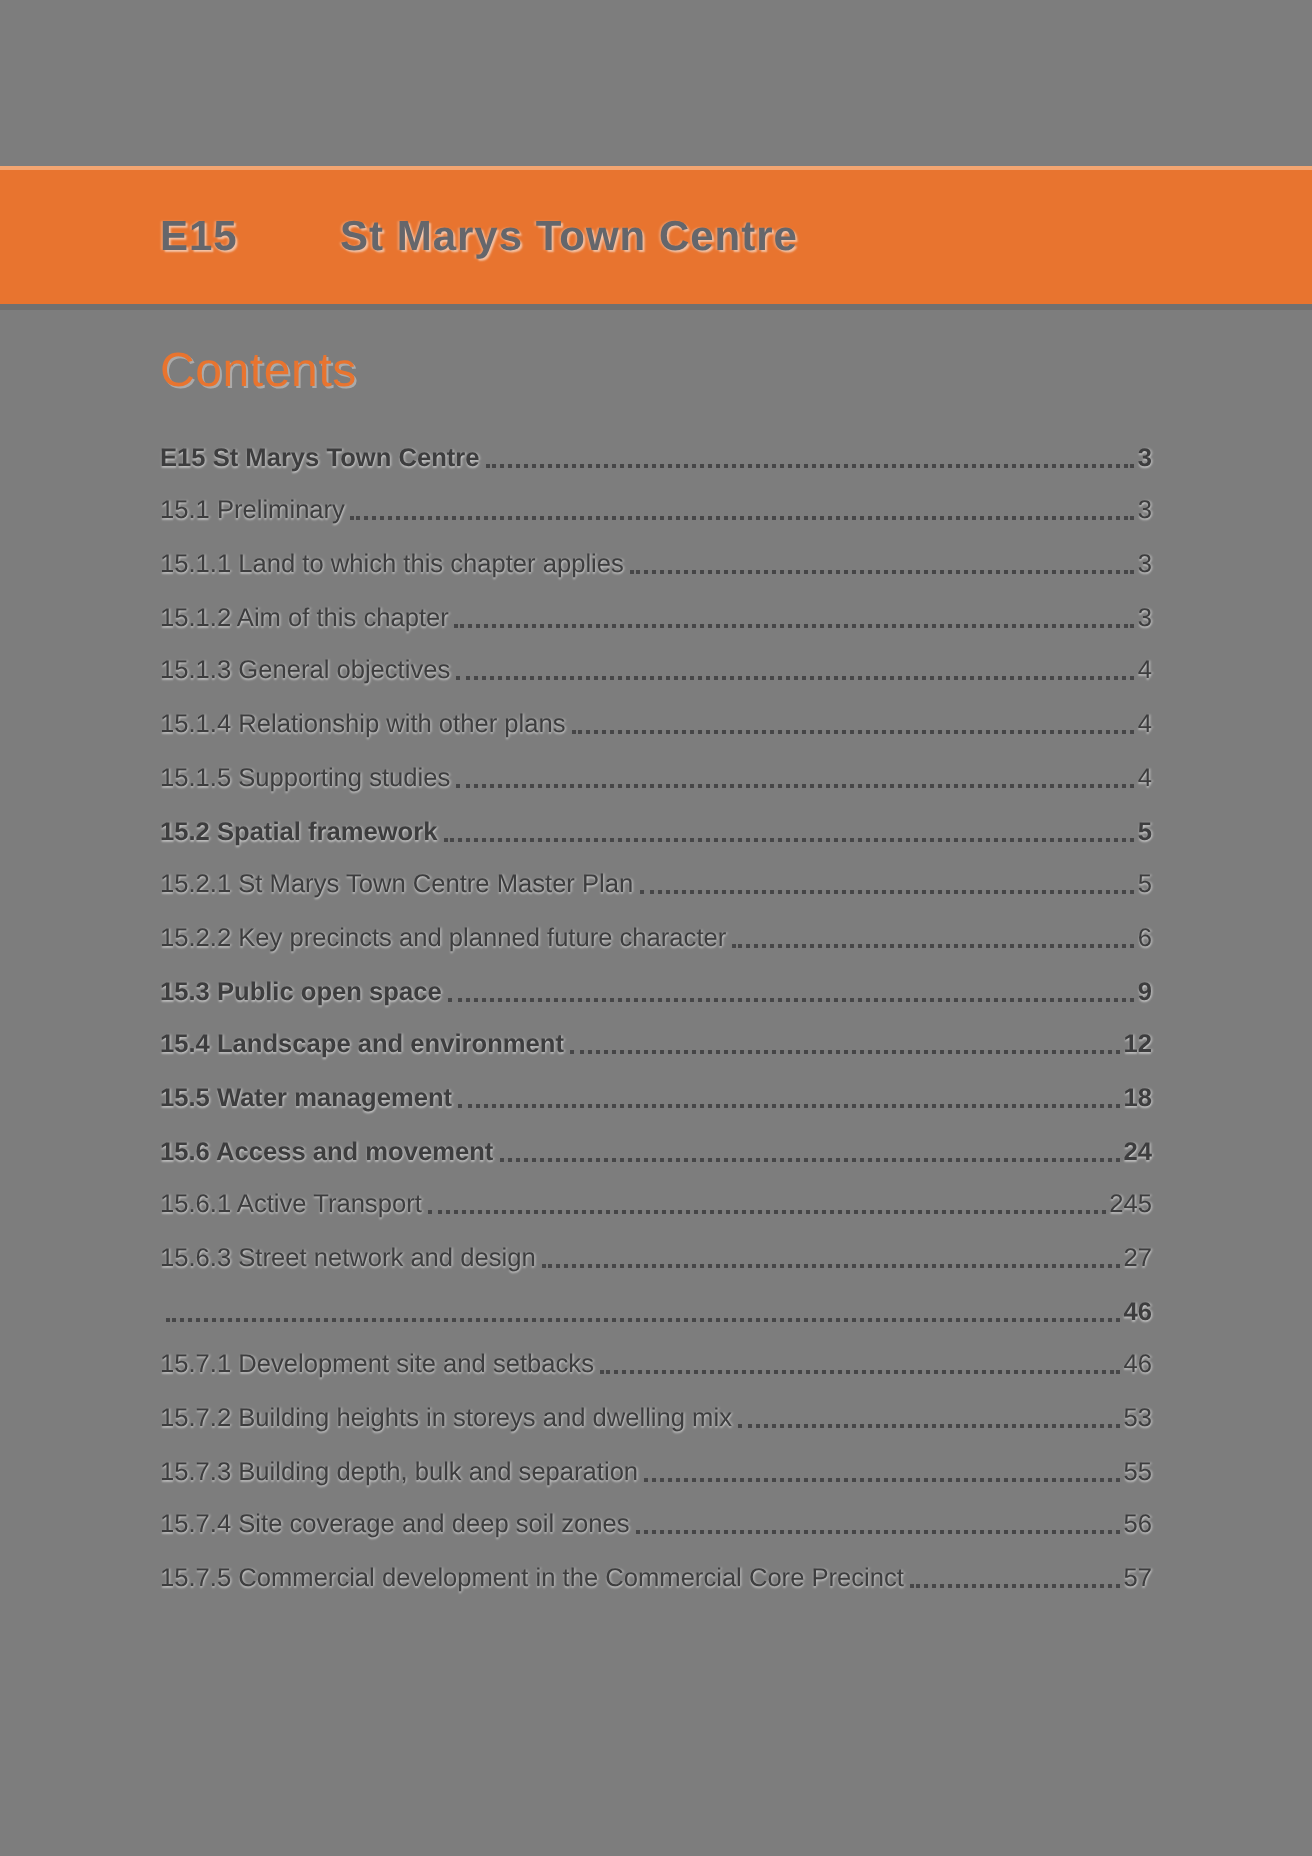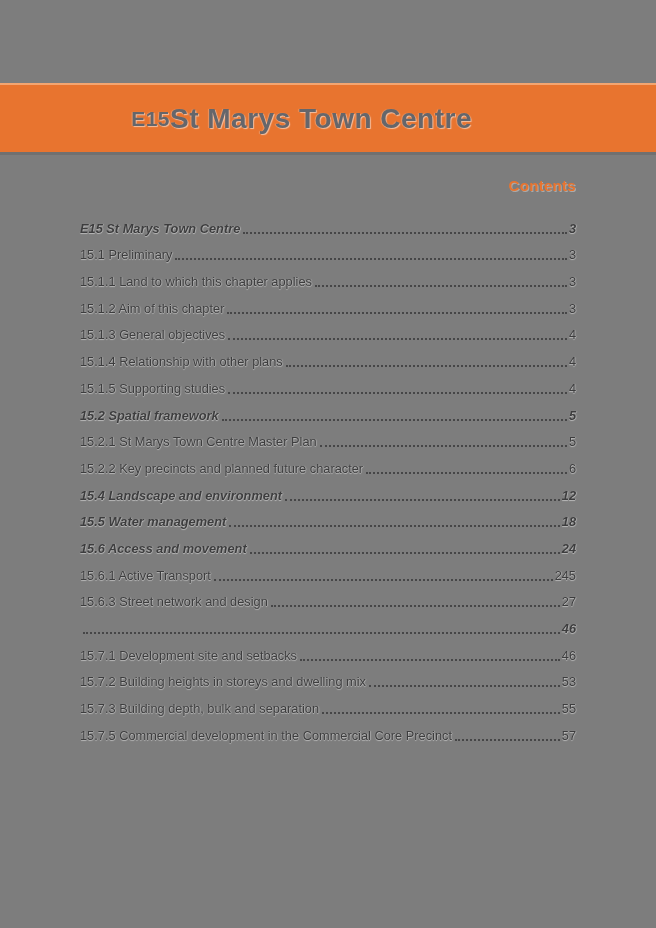--- a/index.html
+++ b/index.html
@@ -14,21 +14,20 @@
   body{
     width:656px;height:928px;
     background:var(--page-bg);
     font-family:"Liberation Sans",sans-serif;
     overflow:hidden;
   }
   .page{
     position:relative;
     width:656px;height:788px;
     background:var(--page-bg);
-    text-align:right;
   }
   .top-spacer{height:83px;}
   .chapter-band{
     height:69px;
     background:var(--accent-orange);
     border-top:2px solid var(--accent-orange-light);
     box-shadow:0 3px 0 rgba(0,0,0,0.10);
     display:flex;
     align-items:center;
     padding-left:80px;
@@ -36,53 +35,53 @@
   .chapter-code{
     display:inline-block;
     width:90px;
     font-size:21px;
     font-weight:bold;
     letter-spacing:0.5px;
     color:var(--title-gray);
     text-shadow:1px 1px 1px rgba(255,255,255,0.55), -1px 0 1px rgba(255,255,255,0.25);
   }
   .chapter-title{
-    font-size:28px;
+    font-size:21px;
     font-weight:bold;
     letter-spacing:0.5px;
     color:var(--title-gray);
     text-shadow:1px 1px 1px rgba(255,255,255,0.55), -1px 0 1px rgba(255,255,255,0.25);
   }
   .content{
     padding:24px 80px 0 80px;
   }
   .contents-heading{
     margin:0 0 18px 0;
-    font-size:15px;
+    font-size:24px;
     line-height:20px;
-    font-weight:bold;
+    font-weight:normal;
     letter-spacing:0.3px;
     color:var(--accent-orange);
     text-shadow:1px 1px 0 rgba(255,255,255,0.35);
   }
   .toc{
     display:block;
   }
   .toc-row{
     display:flex;
     align-items:flex-end;
     height:26.7px;
     padding-bottom:5px;
     font-size:12.8px;
     line-height:14px;
     color:var(--toc-text);
     text-shadow:0 1px 1px rgba(255,255,255,0.45), 1px 0 1px rgba(255,255,255,0.30);
     cursor:pointer;
   }
-  .toc-row.bold{font-weight:bold;font-style:italic;}
+  .toc-row.bold{font-weight:bold;}
   .toc-label{
     white-space:nowrap;
     flex:0 0 auto;
   }
   .toc-leader{
     flex:1 1 auto;
     border-bottom:2px dotted var(--toc-text);
     margin:0 2px 2px 3px;
     opacity:0.85;
     min-width:12px;
@@ -160,20 +159,25 @@
     <span class="toc-leader"></span>
     <span class="toc-page">5</span>
   </div>
 
   <div class="toc-row">
     <span class="toc-label">15.2.2 Key precincts and planned future character</span>
     <span class="toc-leader"></span>
     <span class="toc-page">6</span>
   </div>
 
+  <div class="toc-row bold">
+    <span class="toc-label">15.3 Public open space</span>
+    <span class="toc-leader"></span>
+    <span class="toc-page">9</span>
+  </div>
 
   <div class="toc-row bold">
     <span class="toc-label">15.4 Landscape and environment</span>
     <span class="toc-leader"></span>
     <span class="toc-page">12</span>
   </div>
 
   <div class="toc-row bold">
     <span class="toc-label">15.5 Water management</span>
     <span class="toc-leader"></span>
@@ -216,20 +220,25 @@
     <span class="toc-leader"></span>
     <span class="toc-page">53</span>
   </div>
 
   <div class="toc-row">
     <span class="toc-label">15.7.3 Building depth, bulk and separation</span>
     <span class="toc-leader"></span>
     <span class="toc-page">55</span>
   </div>
 
+  <div class="toc-row">
+    <span class="toc-label">15.7.4 Site coverage and deep soil zones</span>
+    <span class="toc-leader"></span>
+    <span class="toc-page">56</span>
+  </div>
 
   <div class="toc-row">
     <span class="toc-label">15.7.5 Commercial development in the Commercial Core Precinct</span>
     <span class="toc-leader"></span>
     <span class="toc-page">57</span>
   </div>
 </div>
   </div>
 </div>
 

